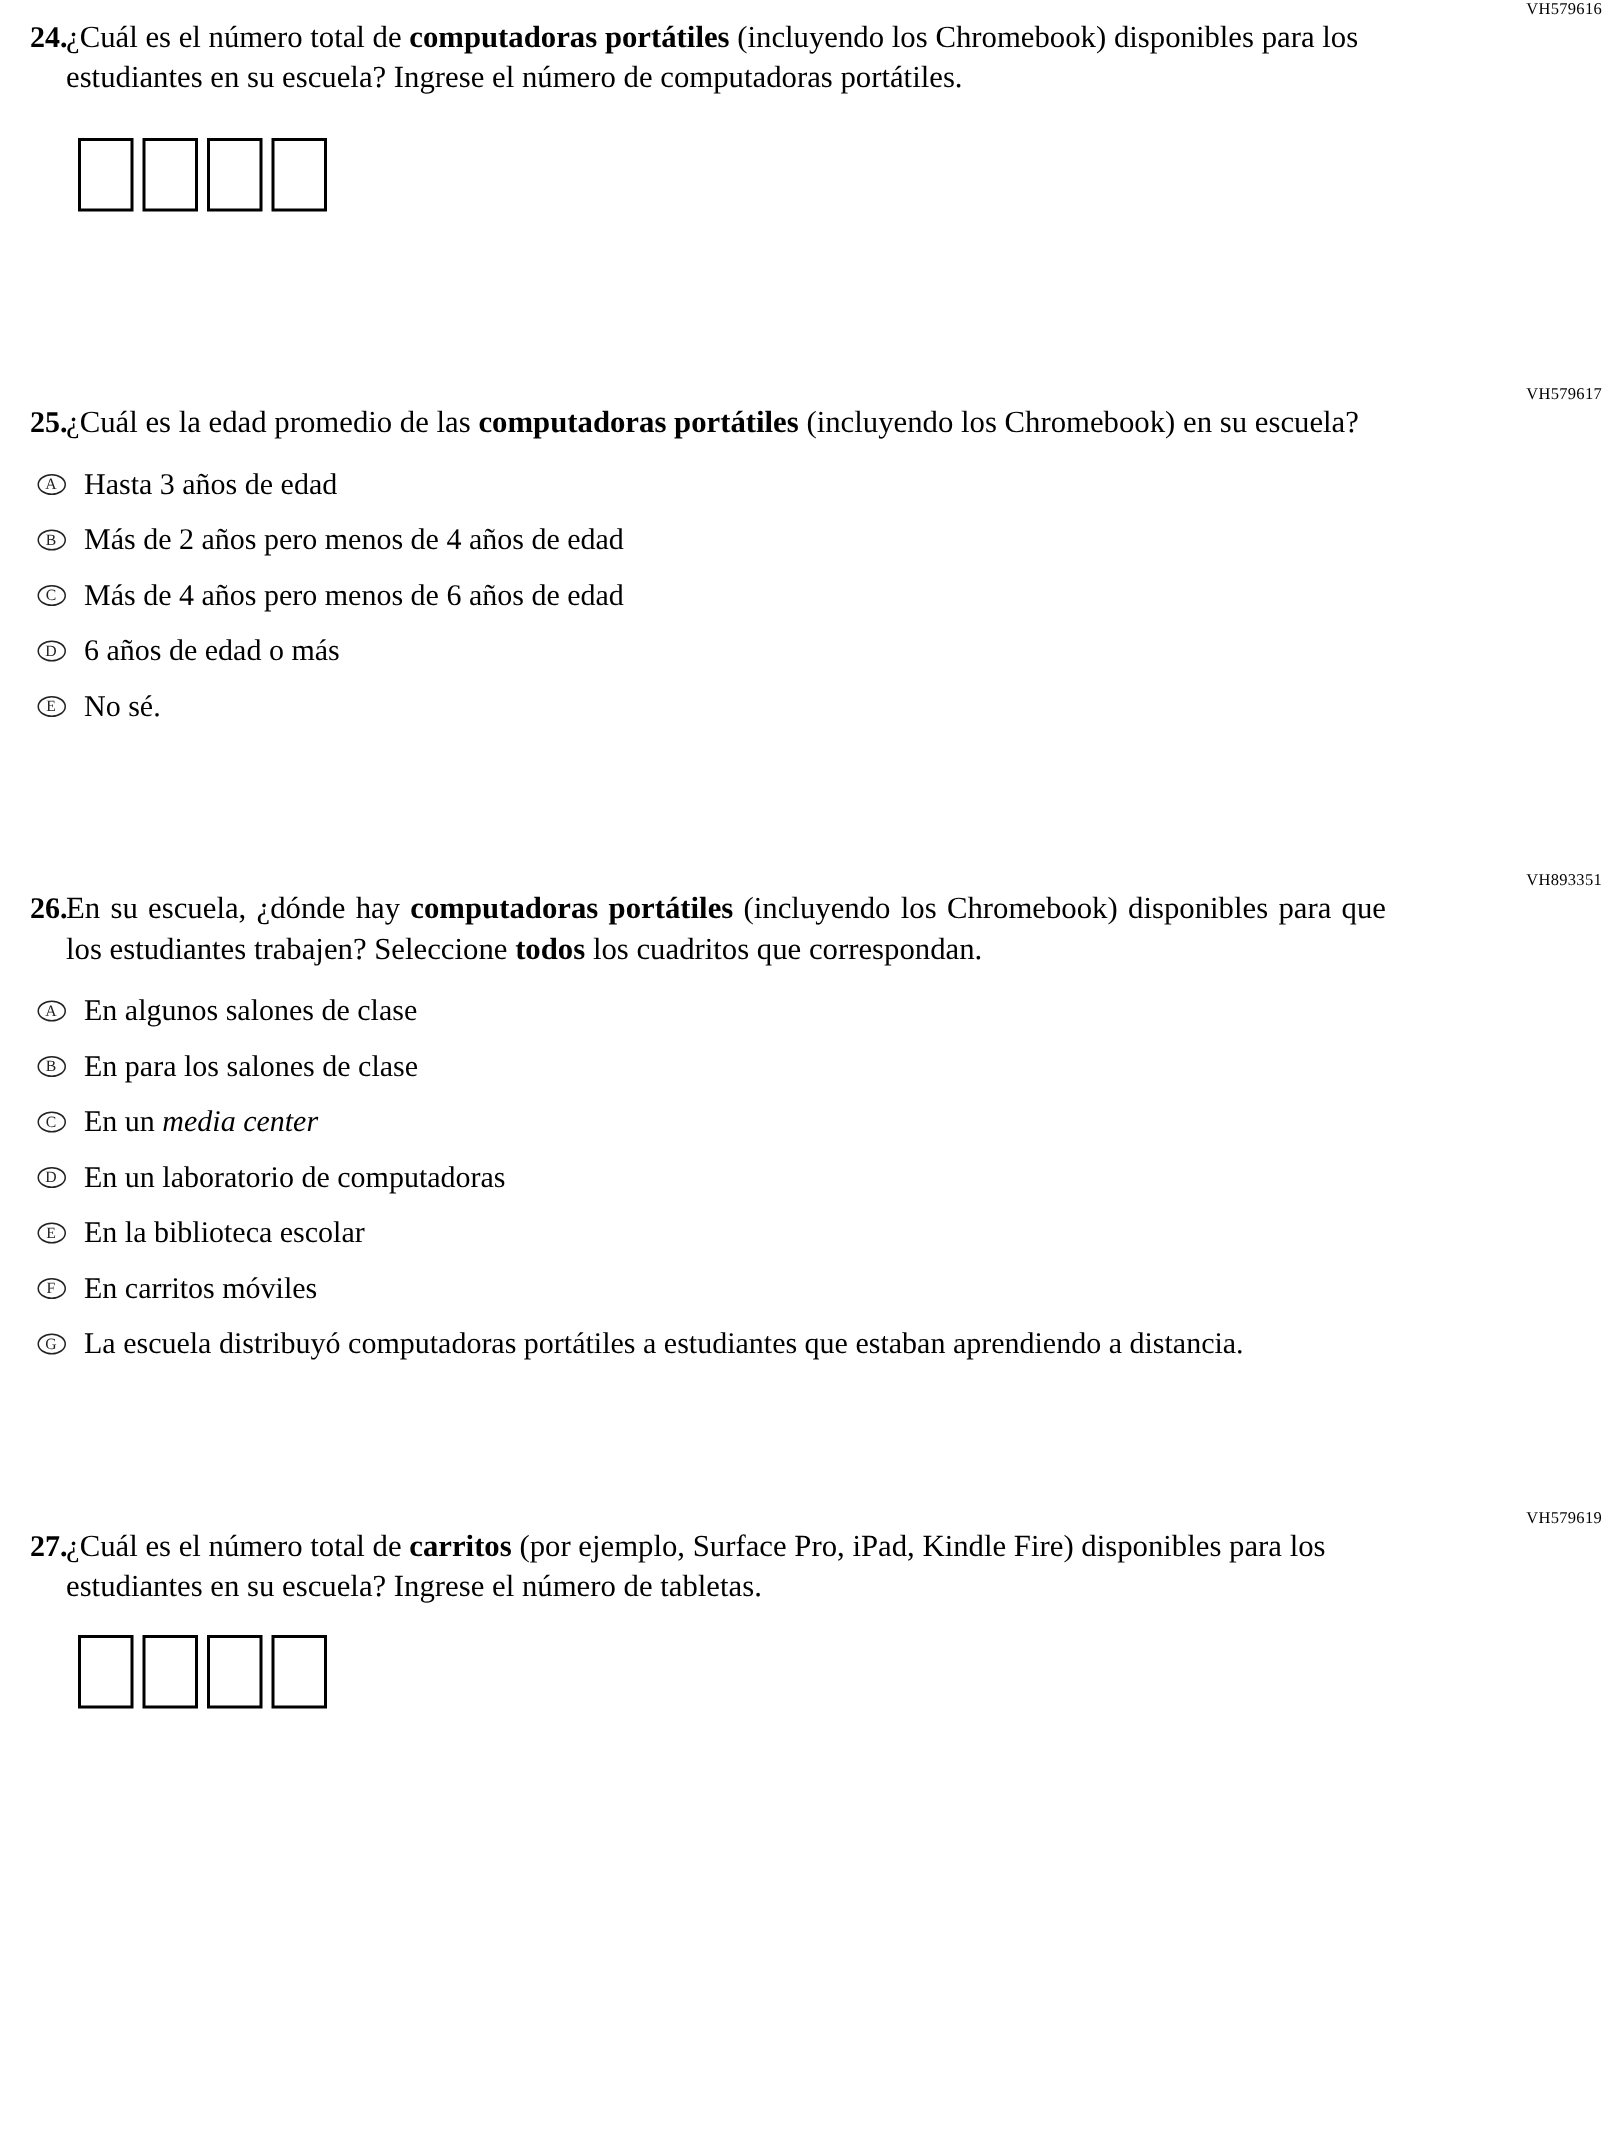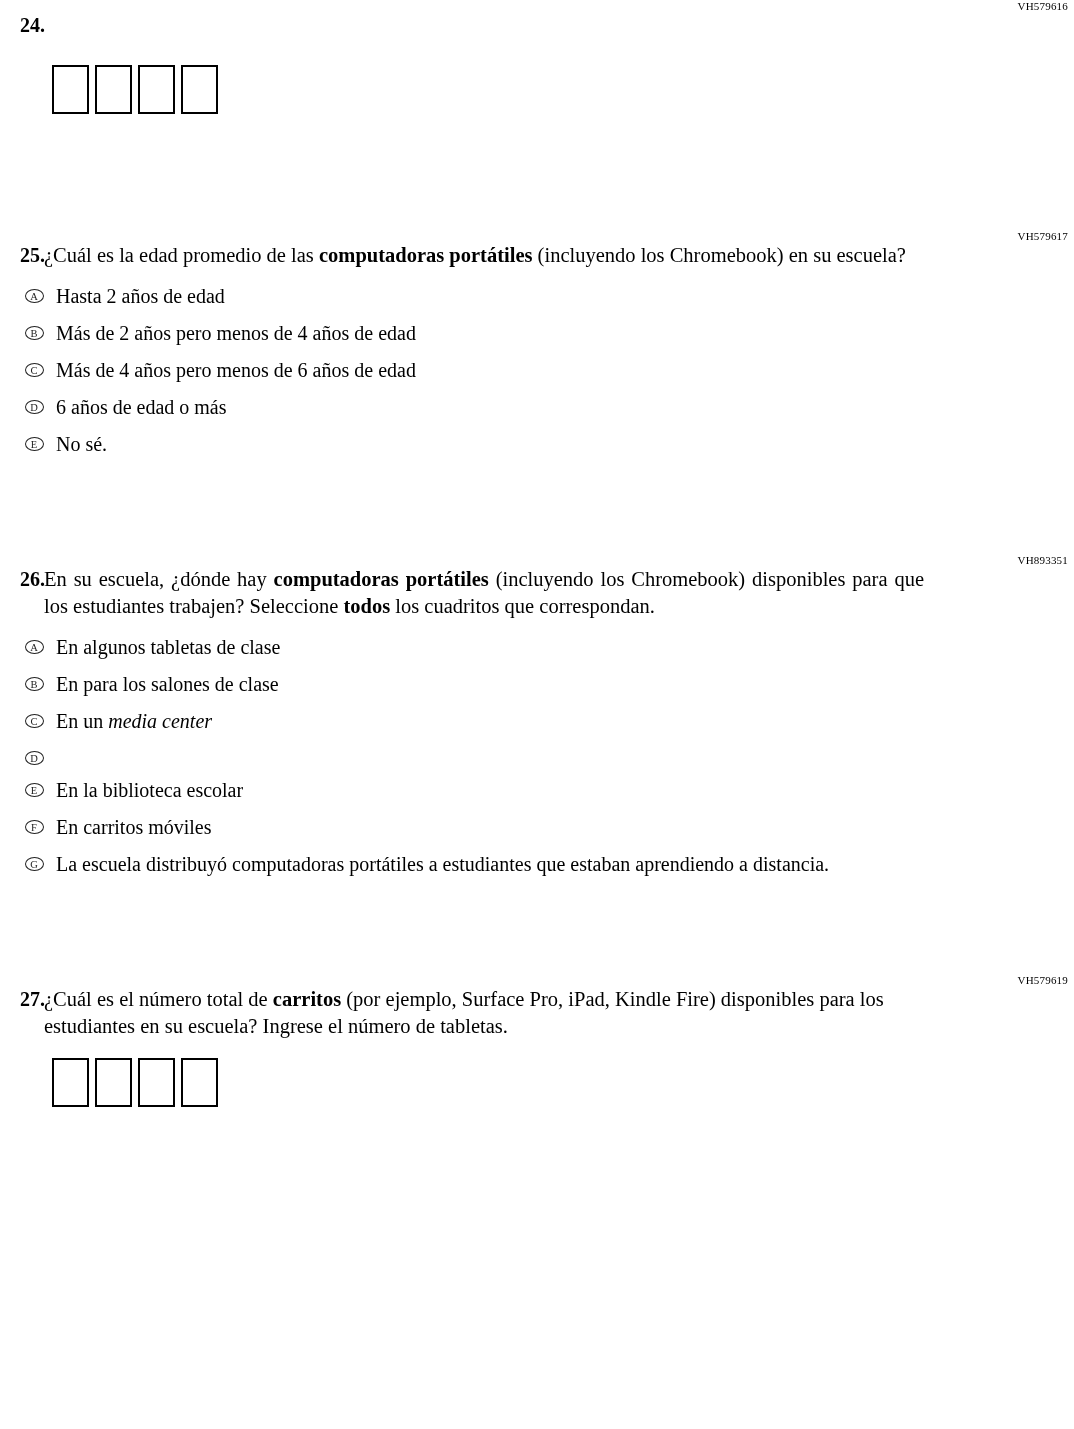--- a/index.html
+++ b/index.html
@@ -118,20 +118,23 @@
 </style>
 </head>
 <body>
 
 <div class="page">
 
   <div class="question-block">
     <div class="qcode">VH579616</div>
     <div class="qrow">
       <div class="qnum">24.</div>
+      <div class="qtext">
+        <span>¿Cuál es el número total de </span><b>computadoras portátiles</b><span> (incluyendo los Chromebook) disponibles para los estudiantes en su escuela? Ingrese el número de computadoras portátiles.</span>
+      </div>
     </div>
     <div class="boxes">
       <div class="box"></div>
       <div class="box"></div>
       <div class="box"></div>
       <div class="box"></div>
     </div>
   </div>
 
   <div class="spacer-xl"></div>
@@ -140,21 +143,21 @@
     <div class="qcode">VH579617</div>
     <div class="qrow">
       <div class="qnum">25.</div>
       <div class="qtext">
         <span>¿Cuál es la edad promedio de las </span><b>computadoras portátiles</b><span> (incluyendo los Chromebook) en su escuela?</span>
       </div>
     </div>
     <div class="options">
       <div class="option">
         <div class="opt-bullet"><span class="opt-oval">A</span></div>
-        <div class="opt-text">Hasta 2 años de edad</div>
+        <div class="opt-text">Hasta 3 años de edad</div>
       </div>
       <div class="option">
         <div class="opt-bullet"><span class="opt-oval">B</span></div>
         <div class="opt-text">Más de 2 años pero menos de 4 años de edad</div>
       </div>
       <div class="option">
         <div class="opt-bullet"><span class="opt-oval">C</span></div>
         <div class="opt-text">Más de 4 años pero menos de 6 años de edad</div>
       </div>
       <div class="option">
@@ -174,32 +177,33 @@
     <div class="qcode">VH893351</div>
     <div class="qrow">
       <div class="qnum">26.</div>
       <div class="qtext justify">
         <span>En su escuela, ¿dónde hay </span><b>computadoras portátiles</b><span> (incluyendo los Chromebook) disponibles para que los estudiantes trabajen? Seleccione </span><b>todos</b><span> los cuadritos que correspondan.</span>
       </div>
     </div>
     <div class="options">
       <div class="option">
         <div class="opt-bullet"><span class="opt-oval">A</span></div>
-        <div class="opt-text">En algunos tabletas de clase</div>
+        <div class="opt-text">En algunos salones de clase</div>
       </div>
       <div class="option">
         <div class="opt-bullet"><span class="opt-oval">B</span></div>
         <div class="opt-text">En para los salones de clase</div>
       </div>
       <div class="option">
         <div class="opt-bullet"><span class="opt-oval">C</span></div>
         <div class="opt-text"><span>En un </span><i>media center</i></div>
       </div>
       <div class="option">
         <div class="opt-bullet"><span class="opt-oval">D</span></div>
+        <div class="opt-text">En un laboratorio de computadoras</div>
       </div>
       <div class="option">
         <div class="opt-bullet"><span class="opt-oval">E</span></div>
         <div class="opt-text">En la biblioteca escolar</div>
       </div>
       <div class="option">
         <div class="opt-bullet"><span class="opt-oval">F</span></div>
         <div class="opt-text">En carritos móviles</div>
       </div>
       <div class="option">

